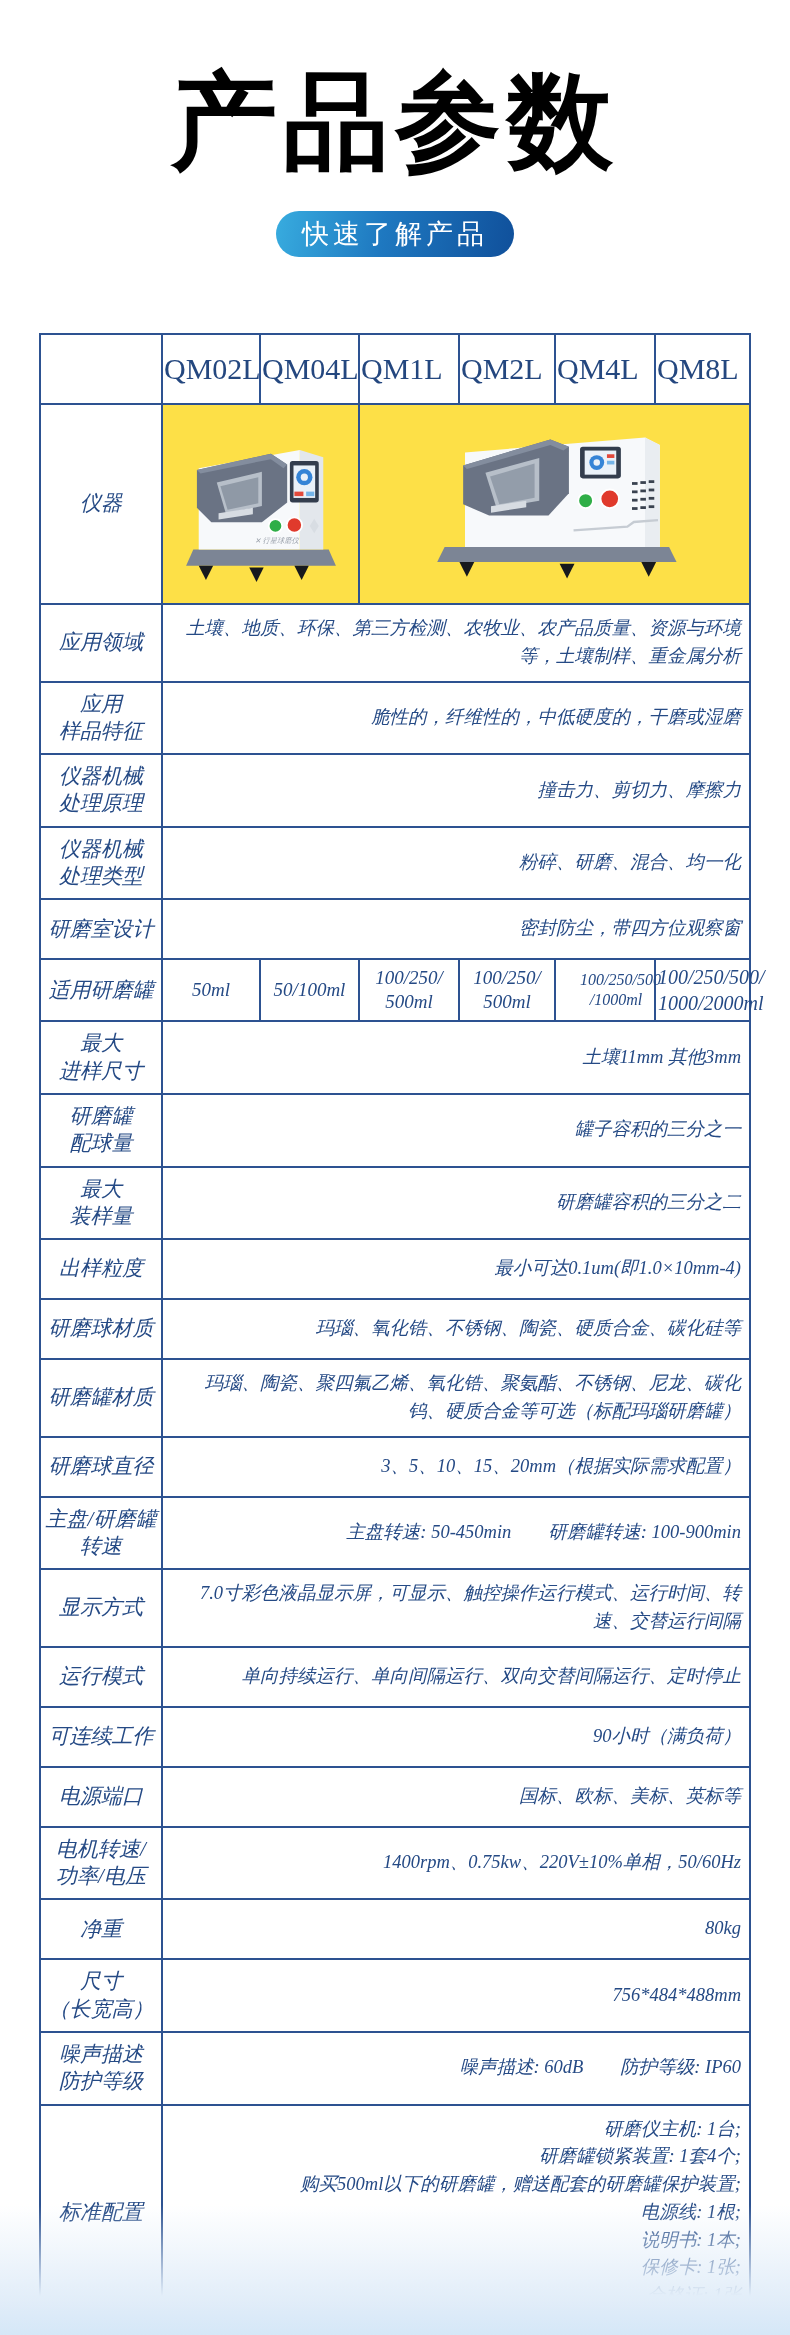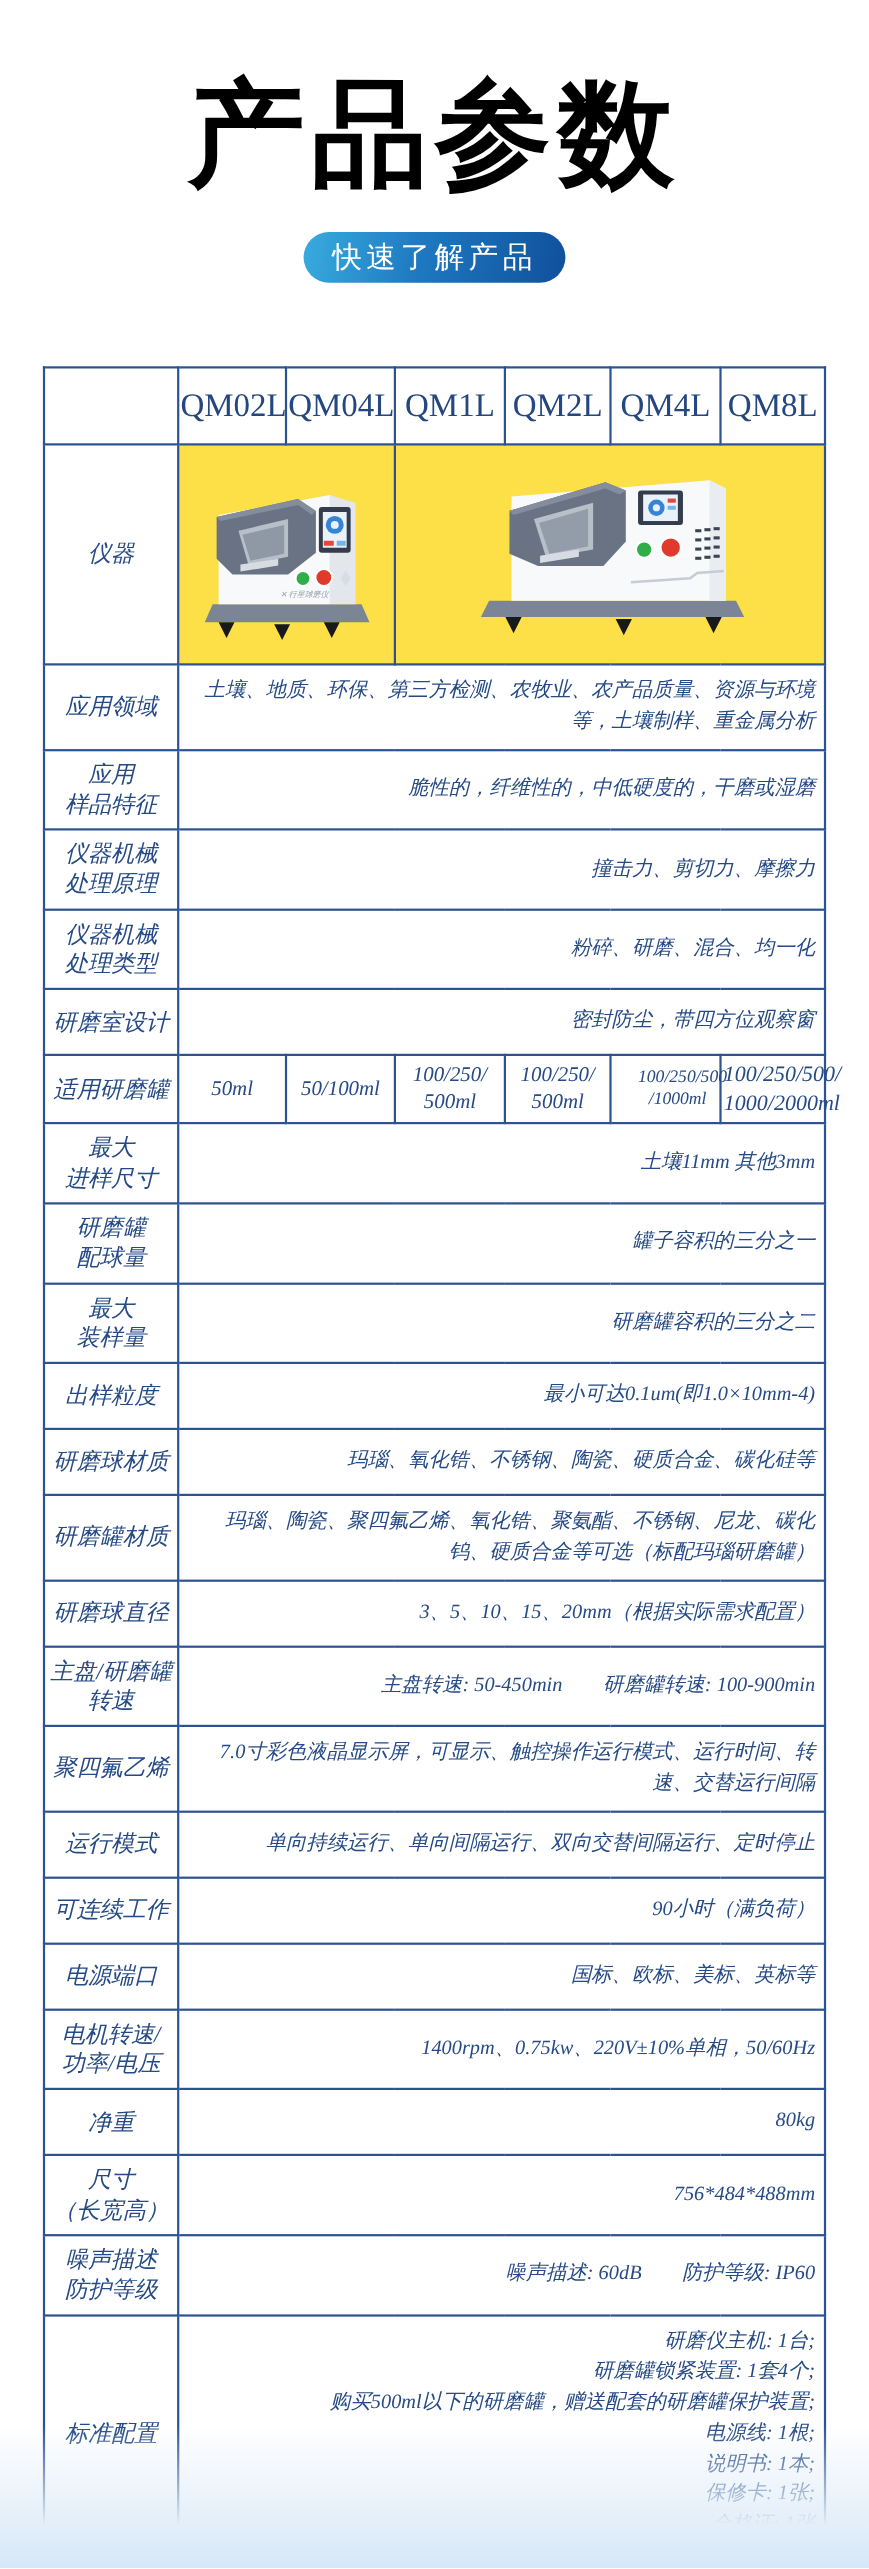--- a/index.html
+++ b/index.html
@@ -54,21 +54,21 @@
   col.c1{width:98px}
   col.c2{width:99px}
   col.c3{width:100px}
   col.c4{width:96px}
   col.c5{width:100px}
   col.c6{width:95px}
   thead tr{height:70px;}
   thead th{
     font-size:30px;
     font-weight:normal;
-    text-align:center;
+    text-align:left;
     color:#24477f;
   }
   tbody tr{height:60px;font-style:italic;}
   tr.instr-row{height:200px;}
   td.img-cell{text-align:center;background:#fde047;padding:2px;}
   th.rlabel{
     font-size:21px;
     font-weight:normal;
     line-height:1.3;
     text-align:center;
@@ -257,21 +257,21 @@
         <tr>
           <th class="rlabel">研磨球直径</th>
           <td class="rvalue" colspan="6">3、5、10、15、20mm（根据实际需求配置）</td>
         </tr>
         <tr>
           <th class="rlabel">主盘/研磨罐
 转速</th>
           <td class="rvalue" colspan="6">主盘转速: 50-450min　　研磨罐转速: 100-900min</td>
         </tr>
         <tr>
-          <th class="rlabel">聚四氟乙烯</th>
+          <th class="rlabel">显示方式</th>
           <td class="rvalue" colspan="6">7.0寸彩色液晶显示屏，可显示、触控操作运行模式、运行时间、转速、交替运行间隔</td>
         </tr>
         <tr>
           <th class="rlabel">运行模式</th>
           <td class="rvalue" colspan="6">单向持续运行、单向间隔运行、双向交替间隔运行、定时停止</td>
         </tr>
         <tr>
           <th class="rlabel">可连续工作</th>
           <td class="rvalue" colspan="6">90小时（满负荷）</td>
         </tr>

